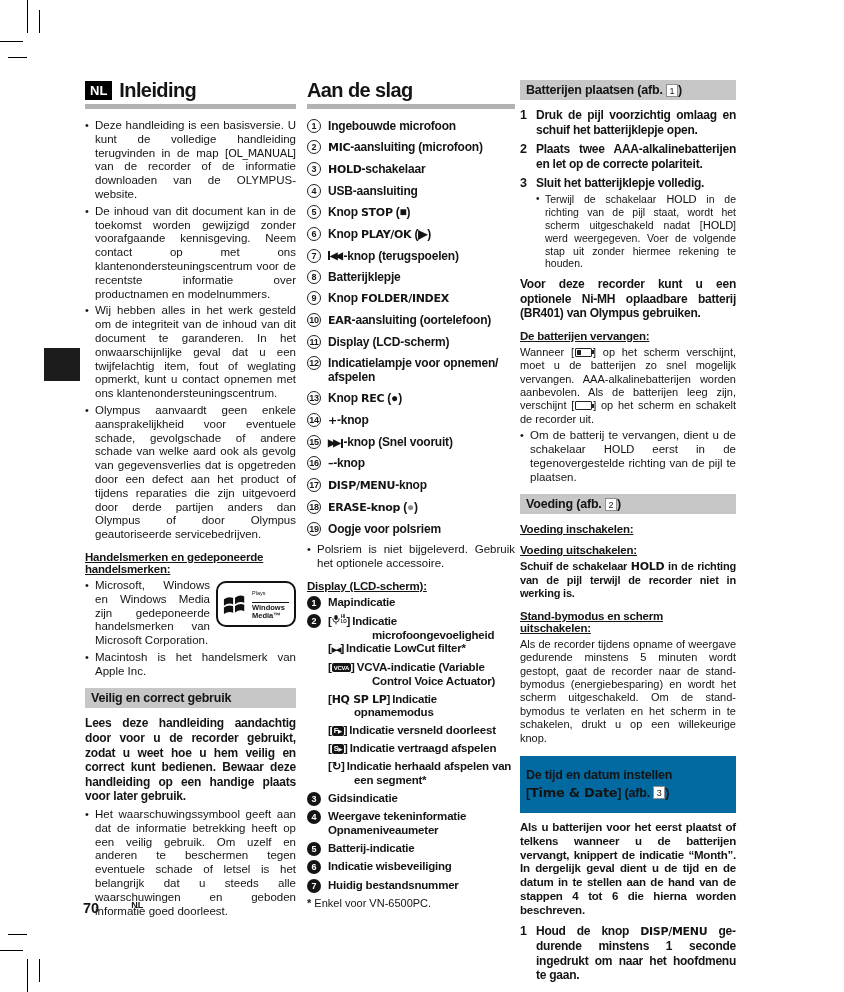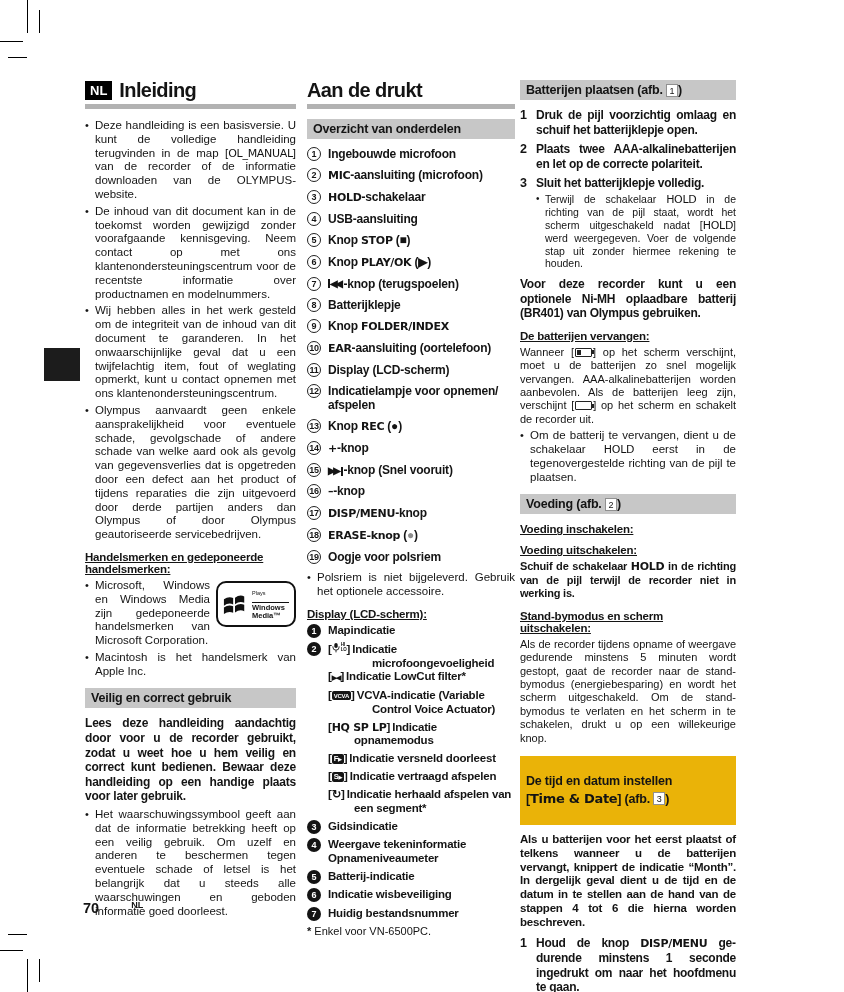--- a/index.html
+++ b/index.html
@@ -65,21 +65,21 @@
   .sb{flex:1;font-weight:bold;font-size:12px;line-height:14.5px;text-align:justify;letter-spacing:-0.25px}
   .note-bullet{display:flex;margin:1px 0 6px 16px}
   .note-bullet .bm{width:9px;font-size:10px;line-height:12.6px}
   .note-bullet .bt{font-size:10.5px;line-height:12.6px}
   .bold-p{font-weight:bold;font-size:12px;line-height:14.6px;text-align:justify;letter-spacing:-0.25px;margin:7px 0 6px}
   .body-p{font-size:11px;line-height:13.4px;text-align:justify;margin-bottom:2px}
   .body-p .b,.bt .b{font-weight:normal}
   .bold-sm{font-weight:bold;font-size:11px;line-height:13.4px;text-align:justify;letter-spacing:-0.2px;margin-bottom:2px}
 
   .fig-box{display:inline-block;min-width:12px;height:13px;border:1px solid #909090;background:#fff;font-size:9px;line-height:12px;text-align:center;padding:0 1px;vertical-align:0.5px;font-weight:normal}
-  .time-box{background:#eab308;padding:17px 6px;margin:11px 0 8px;font-weight:bold;font-size:12.5px;line-height:17px;letter-spacing:-0.2px}
+  .time-box{background:#0369a1;padding:11px 6px;margin:11px 0 8px;font-weight:bold;font-size:12.5px;line-height:17px;letter-spacing:-0.2px}
 
   .batt{position:relative;display:inline-block;width:17px;height:9px;border:1px solid #222;vertical-align:-1px;margin:0 1px;border-radius:1px}
   .batt::after{content:"";position:absolute;right:-3px;top:1.5px;width:2px;height:4px;background:#222}
   .batt.low::before{content:"";position:absolute;left:1px;top:1px;width:4px;height:5px;background:#222}
 
   .footer{position:absolute;left:83px;top:900px;display:flex;align-items:flex-start;gap:32px}
   .fnum{font-weight:bold;font-size:14.5px}
   .flang{font-weight:bold;font-size:9px}
 </style>
 </head>
@@ -161,23 +161,22 @@
     <div class="section-bar">Veilig en correct gebruik</div>
     <div class="lead">Lees deze handleiding aandachtig door voor u de recorder gebruikt, zodat u weet hoe u hem veilig en correct kunt bedienen. Bewaar deze handleiding op een handige plaats voor later gebruik.</div>
     <div class="bullet">
       <span class="bm">•</span>
       <div class="bt">Het waarschuwingssymbool geeft aan dat de informatie betrekking heeft op een veilig gebruik. Om uzelf en anderen te beschermen tegen eventuele schade of letsel is het belangrijk dat u steeds alle waarschuwingen en geboden informatie goed doorleest.</div>
     </div>
   </div>
 
   <div class="col" id="col2">
     <div class="doc-title">
-      <span class="title-text">Aan de drukt</span>
-    </div>
-    <div class="section-bar">Overzicht van onderdelen</div>
+      <span class="title-text">Aan de slag</span>
+    </div>
 
     <div class="part">
         <span class="cnum">1</span>
         <span class="pt"><span>Ingebouwde microfoon</span></span>
       </div>
     <div class="part">
         <span class="cnum">2</span>
         <span class="pt"><span class="bname">MIC</span><span>-aansluiting (microfoon)</span></span>
       </div>
     <div class="part">

